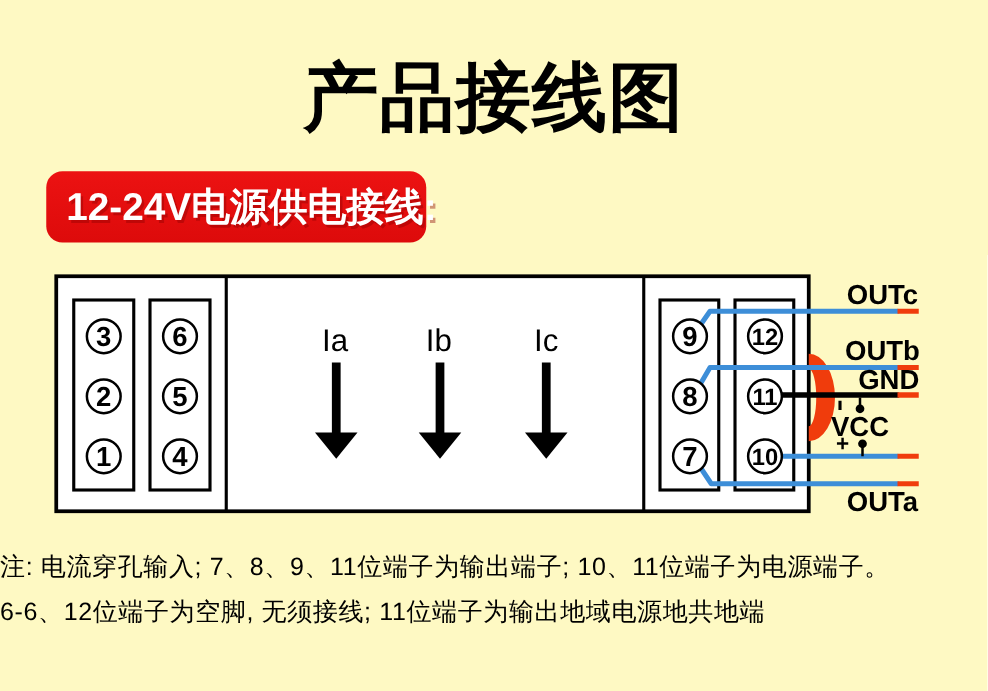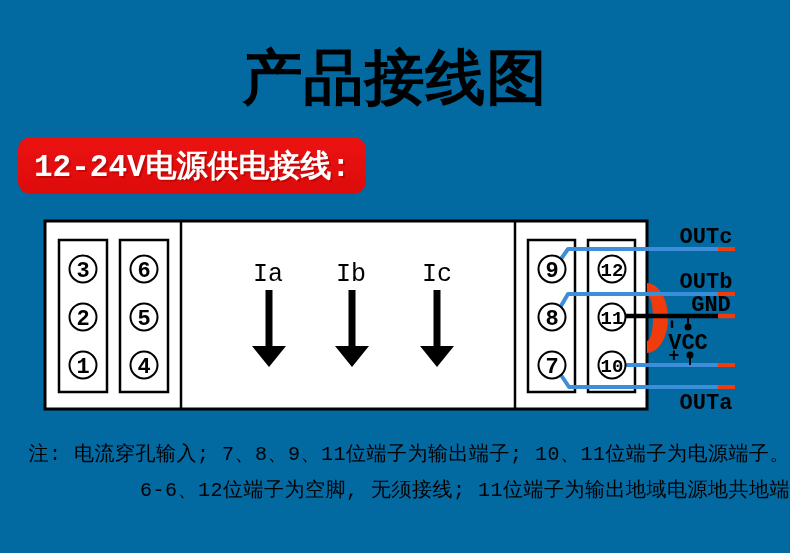--- a/index.html
+++ b/index.html
@@ -1,35 +1,35 @@
 <!DOCTYPE html>
 <html><head>
 <meta charset="utf-8">
 <style>
   html,body{margin:0;padding:0;background:#fff;}
   .stage{
-    position:relative;width:790px;height:553px;background:#0369a1;overflow:hidden;
-    font-family:Liberation Mono, monospace;
+    position:relative;width:790px;height:553px;background:#fef9c3;overflow:hidden;
+    font-family:Liberation Sans, sans-serif;
   }
   .title{
     position:absolute;top:38px;left:0;width:790px;text-align:center;
     font-size:60px;font-weight:900;color:#000;letter-spacing:1px;
   }
   .badge{
-    position:absolute;left:18px;top:137px;width:348px;height:57px;
+    position:absolute;left:37px;top:137px;width:304px;height:57px;
     background:linear-gradient(#ec1212,#dd0b0b);border-radius:13px;
     display:flex;align-items:center;
   }
   .badge span{
     padding-left:16px;font-size:31px;font-weight:800;color:#fff;
     text-shadow:2px 2px 0 rgba(140,0,0,.4);white-space:nowrap;
   }
   .diagram{position:absolute;left:0;top:0;}
   .note{
-    position:absolute;left:0;width:790px;text-align:right;color:#000;
+    position:absolute;left:0;width:790px;text-align:left;color:#000;
     font-size:20px;letter-spacing:0.5px;white-space:nowrap;
   }
   .note1{top:440px;}
   .note2{top:476px;}
 </style>
 </head>
 <body>
 
 <div class="stage">
 

